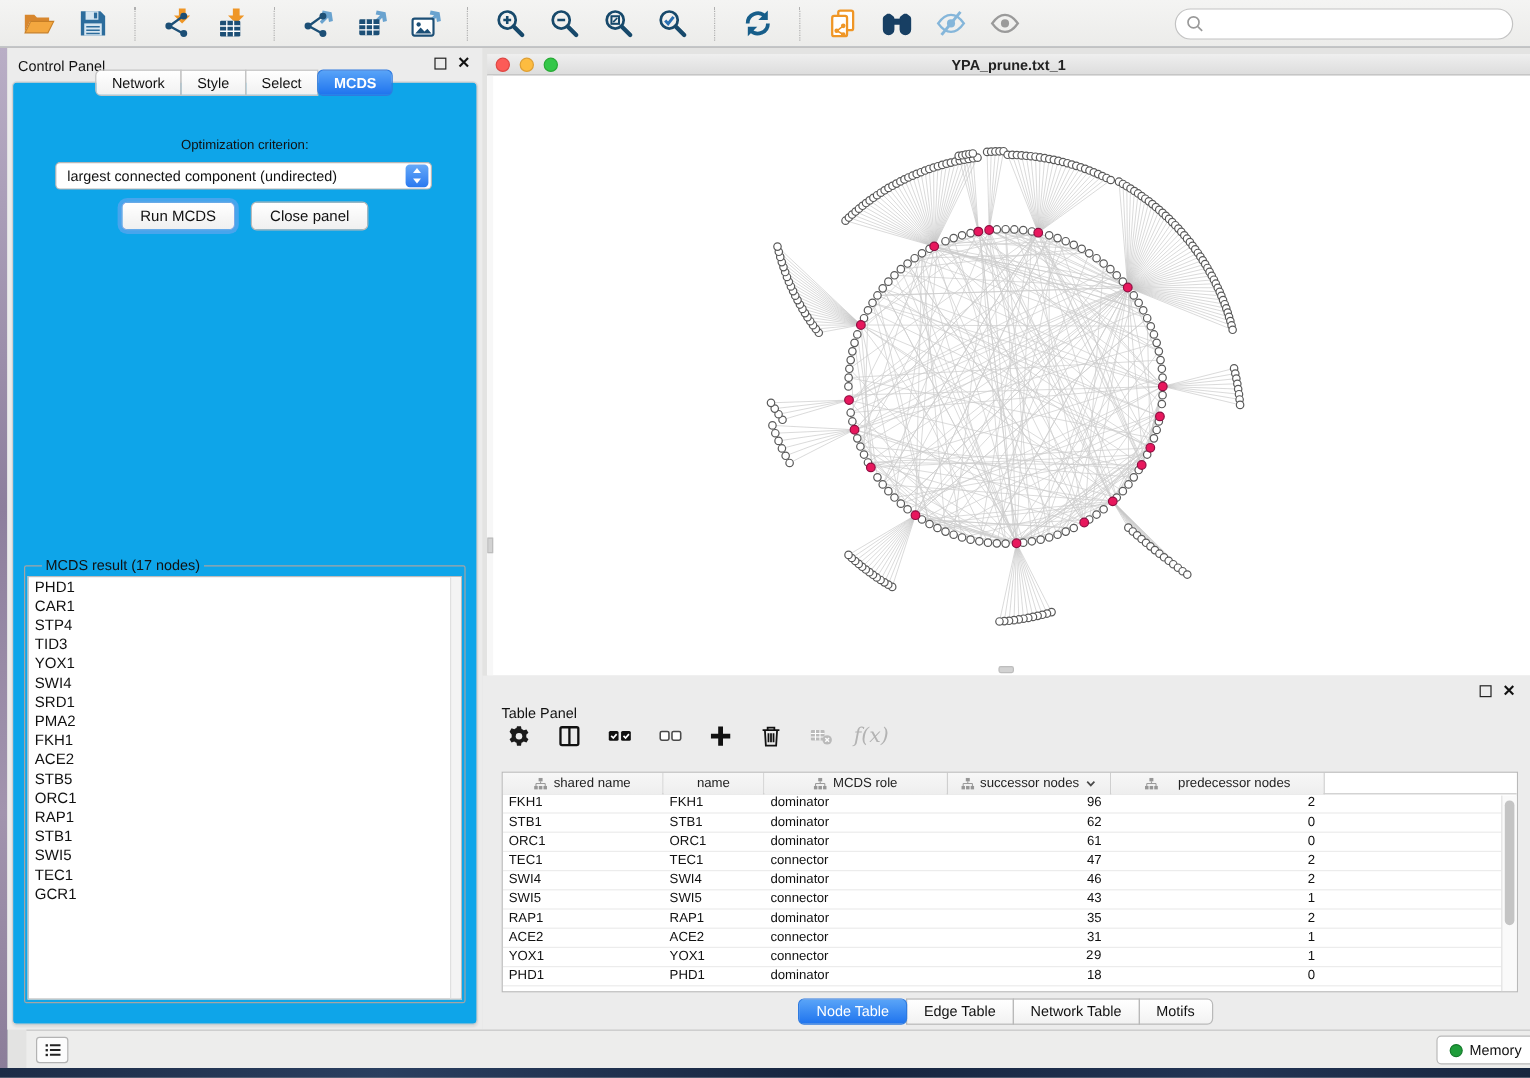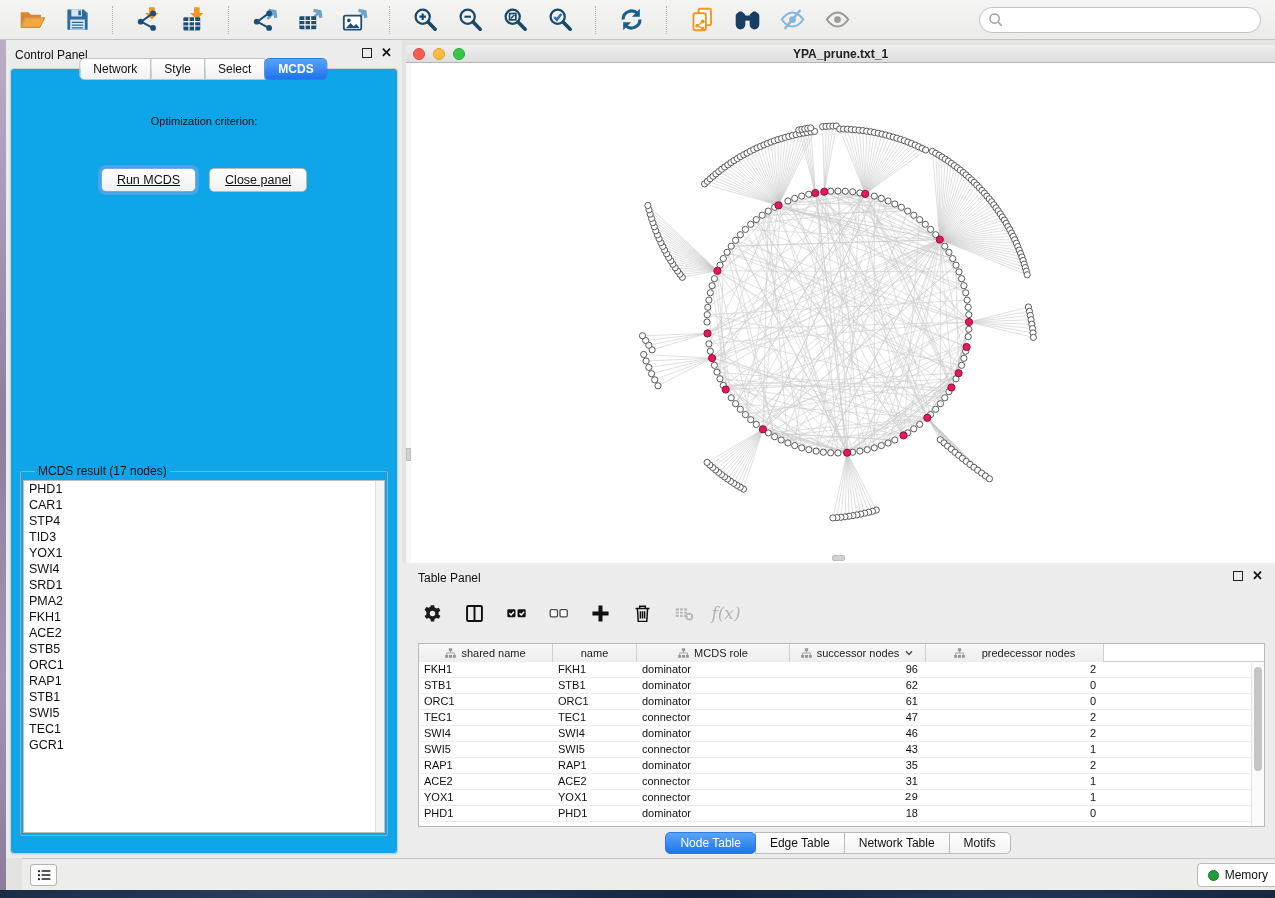--- a/index.html
+++ b/index.html
@@ -44,21 +44,21 @@
   .cp-tab.active { background:linear-gradient(#58a3f8,#1e73ee); color:#fff; border-color:#2f7be0; border-radius:5px; position:relative; z-index:1;font-weight:bold; }
   .criterion-label { position:absolute; top:46px; width:100%; text-align:center; font-size:11px; color:#111; }
   .dropdown { position:absolute; top:66px; left:35px; width:314px; height:23px; background:#fff;
     border:1px solid #b6b6b6; border-radius:4px; display:flex; align-items:center; }
   .dropdown-text { flex:1; font-size:12px; color:#111; padding-left:9px; white-space:nowrap; overflow:hidden; }
   .dropdown-stepper { width:19px; height:19px; margin-right:2px; border-radius:3.5px;
     background:linear-gradient(#66a9f8,#2a79f0); display:flex; align-items:center; justify-content:center; }
   .dropdown-stepper svg { width:11px; height:15px; }
   .cp-buttons { position:absolute; top:99px; width:100%; display:flex; justify-content:center; gap:13px; }
   .push-btn { height:24px; padding:0 15px; font-size:12.5px; color:#111; background:linear-gradient(#ffffff,#f0f0f0);
-    border:1px solid #b9b9b9; border-radius:5px; display:flex; align-items:center;text-decoration:underline; }
+    border:1px solid #b9b9b9; border-radius:5px; display:flex; align-items:center; }
   .push-btn.focused { box-shadow:0 0 0 3px rgba(110,165,240,.6); border-color:#7aa8e8; }
   .mcds-fieldset { position:absolute; left:9px; top:395px; width:368px; height:372px;
     border:1px solid #a5a5a5; border-radius:2px; }
   .mcds-fieldset legend { font-size:12px; color:#111; margin-left:14px; padding:0 3px; }
   .mcds-list { position:absolute; left:2px; top:2px; right:2px; bottom:2px; background:#fff;
     border:1px solid #bcbcbc; overflow:hidden; }
   .mcds-item { font-size:12.5px; color:#111; line-height:16px; padding-left:5px; }
   .mcds-scroll { position:absolute; right:0; top:0; bottom:0; width:9px; background:#f4f4f4; border-left:1px solid #e0e0e0; }
 
   
@@ -93,21 +93,21 @@
   .td.num { text-align:right; padding-right:8px; }
   .tv-scroll { position:absolute; right:0; top:19px; bottom:0; width:13px; background:#fafafa; border-left:1px solid #e2e2e2; }
   .tv-thumb { position:absolute; left:2px; top:4px; width:8px; height:104px; background:#c4c4c4; border-radius:4px; }
   .tp-tabs { position:absolute; left:0; right:0; top:269px; display:flex; justify-content:center; }
   .tp-tab { height:22px; padding:0 14px; font-size:12px; color:#111; display:flex; align-items:center;
     background:linear-gradient(#ffffff,#f2f2f2); border:1px solid #b9b9b9; margin-left:-1px; }
   .tp-tab:first-child { border-radius:5px 0 0 5px; }
   .tp-tab:last-child { border-radius:0 5px 5px 0; }
   .tp-tab.active { background:linear-gradient(#59a4f8,#1f74ee); color:#fff; border-color:#2f7be0; border-radius:5px; z-index:1; }
   .tp-panel-icons { position:absolute; right:12px; top:7px; display:flex; gap:9px; align-items:center; }
-  .tp-title { position:absolute; left:16px; top:8px; font-size:12px; color:#111; }
+  .tp-title { position:absolute; left:16px; top:24px; font-size:12px; color:#111; }
 
   
   .status-bar { position:absolute; left:6px; top:858px; width:1269px; height:32px;
     background:#ededec; border-top:1px solid #c6c6c6;margin-left:16px; }
   .status-list-btn { position:absolute; left:8px; top:5px; width:27px; height:22px; background:#fcfcfc;
     border:1px solid #b3b3b3; border-radius:3px; display:flex; align-items:center; justify-content:center; }
   .status-list-btn svg { width:16px; height:16px; }
   .memory-btn { position:absolute; right:12px; top:4px; height:24px; background:#fff; border:1px solid #b9b9b9;
     border-radius:4px; display:flex; align-items:center; gap:6px; padding:0 10px; font-size:12px; color:#111; }
   .memory-dot { width:11px; height:11px; border-radius:50%; border:1px solid #157a2b; }
@@ -288,20 +288,29 @@
     </span>
   </div>
   <div class="cp-inner">
     <div class="cp-tabs">
         <div class="cp-tab">Network</div>
         <div class="cp-tab">Style</div>
         <div class="cp-tab">Select</div>
         <div class="cp-tab active">MCDS</div>
       </div>
     <div class="criterion-label">Optimization criterion:</div>
+    <div class="dropdown">
+      <span class="dropdown-text">largest connected component (undirected)</span>
+      <span class="dropdown-stepper">
+        <svg viewBox="0 0 11 15">
+            <path d="M5.5 1l3.3 4.2H2.2z" fill="#fff"></path>
+            <path d="M5.5 14L2.2 9.8h6.6z" fill="#fff"></path>
+          </svg>
+      </span>
+    </div>
     <div class="cp-buttons">
       <div class="push-btn focused">Run MCDS</div>
       <div class="push-btn">Close panel</div>
     </div>
     <fieldset class="mcds-fieldset">
       <legend>MCDS result (17 nodes)</legend>
       <div class="mcds-list">
         <div>
             <div class="mcds-item">PHD1</div>
             <div class="mcds-item">CAR1</div>

